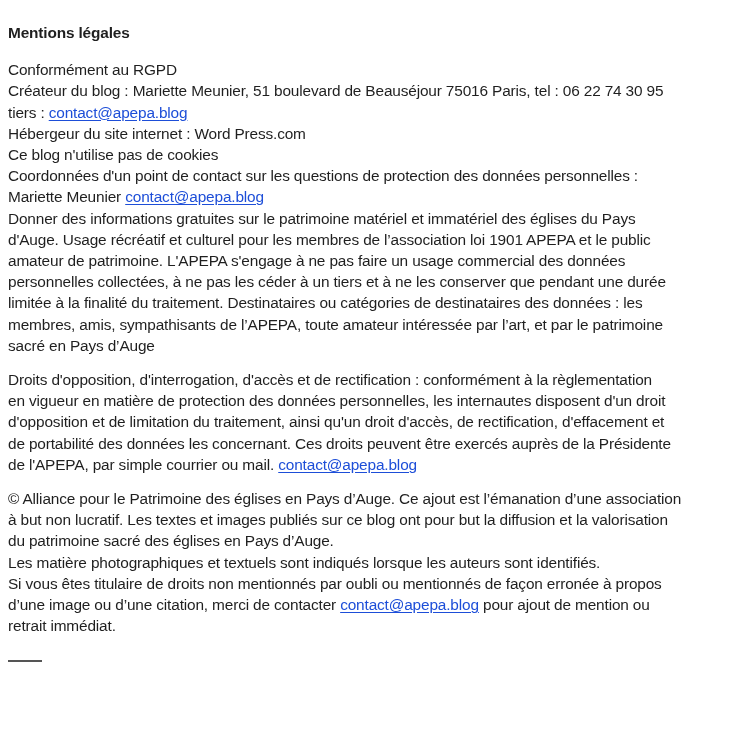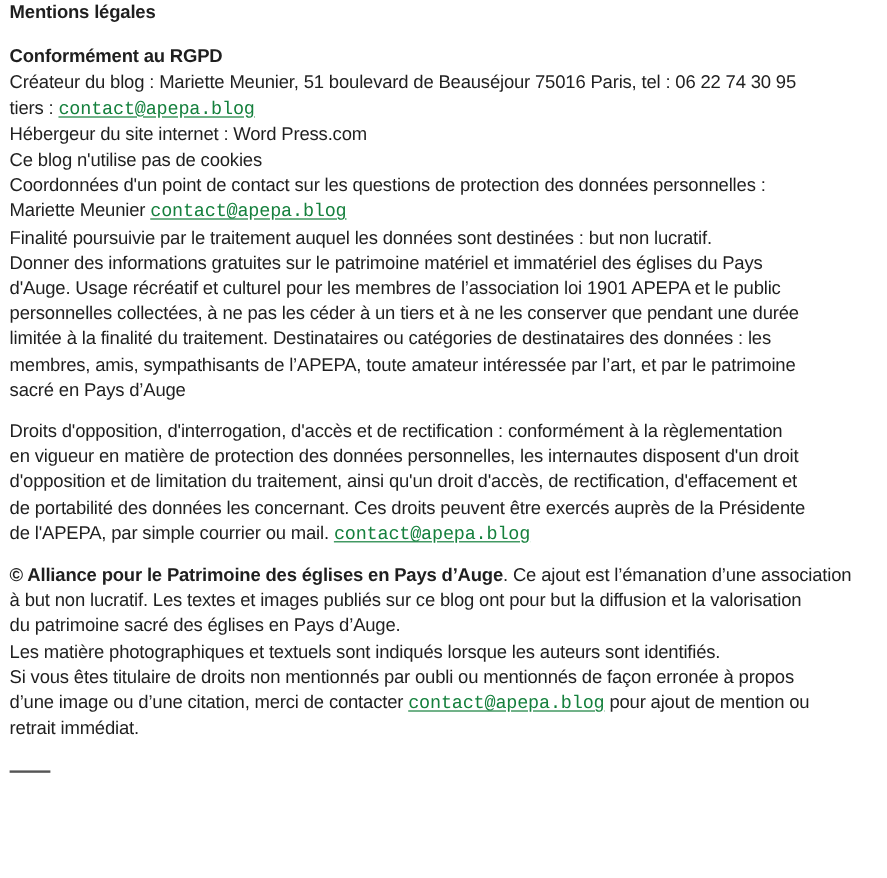--- a/index.html
+++ b/index.html
@@ -2,49 +2,49 @@
 <html><head>
   <meta charset="utf-8">
   <style>
     html, body { margin: 0; padding: 0; background: #ffffff; }
     body {
       width: 739px; height: 732px; overflow: hidden;
       font-family: "Liberation Sans", sans-serif;
       color: #1f1f1f;
     }
     .doc {
-      padding: 0 8px 0 8px;
+      padding: 22px 8px 0 8px;
       font-size: 15.4px;
       line-height: 21.2px;
       letter-spacing: -0.15px;
     }
     .title { font-weight: bold; margin: 0 0 16px 0; }
     .para { margin: 0 0 13px 0; }
     .line { display: block; white-space: nowrap; }
-    b, .bold { font-weight: bold; }
-    a.link { color: #15803d; text-decoration: underline; text-underline-offset: 2px; font-family: Liberation Mono, monospace; }
+    b, .bold { font-weight: normal; }
+    a.link { color: #1d4ed8; text-decoration: underline; text-underline-offset: 2px; }
     .rule { width: 34px; height: 0; border-top: 2px solid #555; margin-top: 24px; }
   </style>
 </head>
 <body>
 
 <div class="doc">
   <div class="title">Mentions légales</div>
 
   <div class="para">
     <span class="line bold">Conformément au RGPD</span>
     <span class="line">Créateur du blog : Mariette Meunier, 51 boulevard de Beauséjour 75016 Paris, tel : 06 22 74 30 95</span>
     <span class="line"><span>tiers : </span><a class="link">contact@apepa.blog</a></span>
     <span class="line">Hébergeur du site internet : Word Press.com</span>
     <span class="line">Ce blog n'utilise pas de cookies</span>
     <span class="line">Coordonnées d'un point de contact sur les questions de protection des données personnelles :</span>
     <span class="line"><span>Mariette Meunier </span><a class="link">contact@apepa.blog</a></span>
-    <span class="line">Finalité poursuivie par le traitement auquel les données sont destinées : but non lucratif.</span>
     <span class="line">Donner des informations gratuites sur le patrimoine matériel et immatériel des églises du Pays</span>
     <span class="line">d'Auge. Usage récréatif  et culturel pour les membres de l’association loi 1901 APEPA et le public</span>
+    <span class="line">amateur de patrimoine. L'APEPA s'engage à ne pas faire un usage commercial des données</span>
     <span class="line">personnelles collectées, à ne pas les céder à un tiers et à ne les conserver que pendant une durée</span>
     <span class="line">limitée à la finalité du traitement. Destinataires ou catégories de destinataires des données : les</span>
     <span class="line">membres, amis, sympathisants de l’APEPA, toute amateur intéressée par l’art, et par le patrimoine</span>
     <span class="line">sacré en Pays d’Auge</span>
   </div>
 
   <div class="para">
     <span class="line">Droits d'opposition, d'interrogation, d'accès et de rectification : conformément à la règlementation</span>
     <span class="line">en vigueur en matière de protection des données personnelles, les internautes disposent d'un droit</span>
     <span class="line">d'opposition et de limitation du traitement, ainsi qu'un droit d'accès, de rectification, d'effacement et</span>

